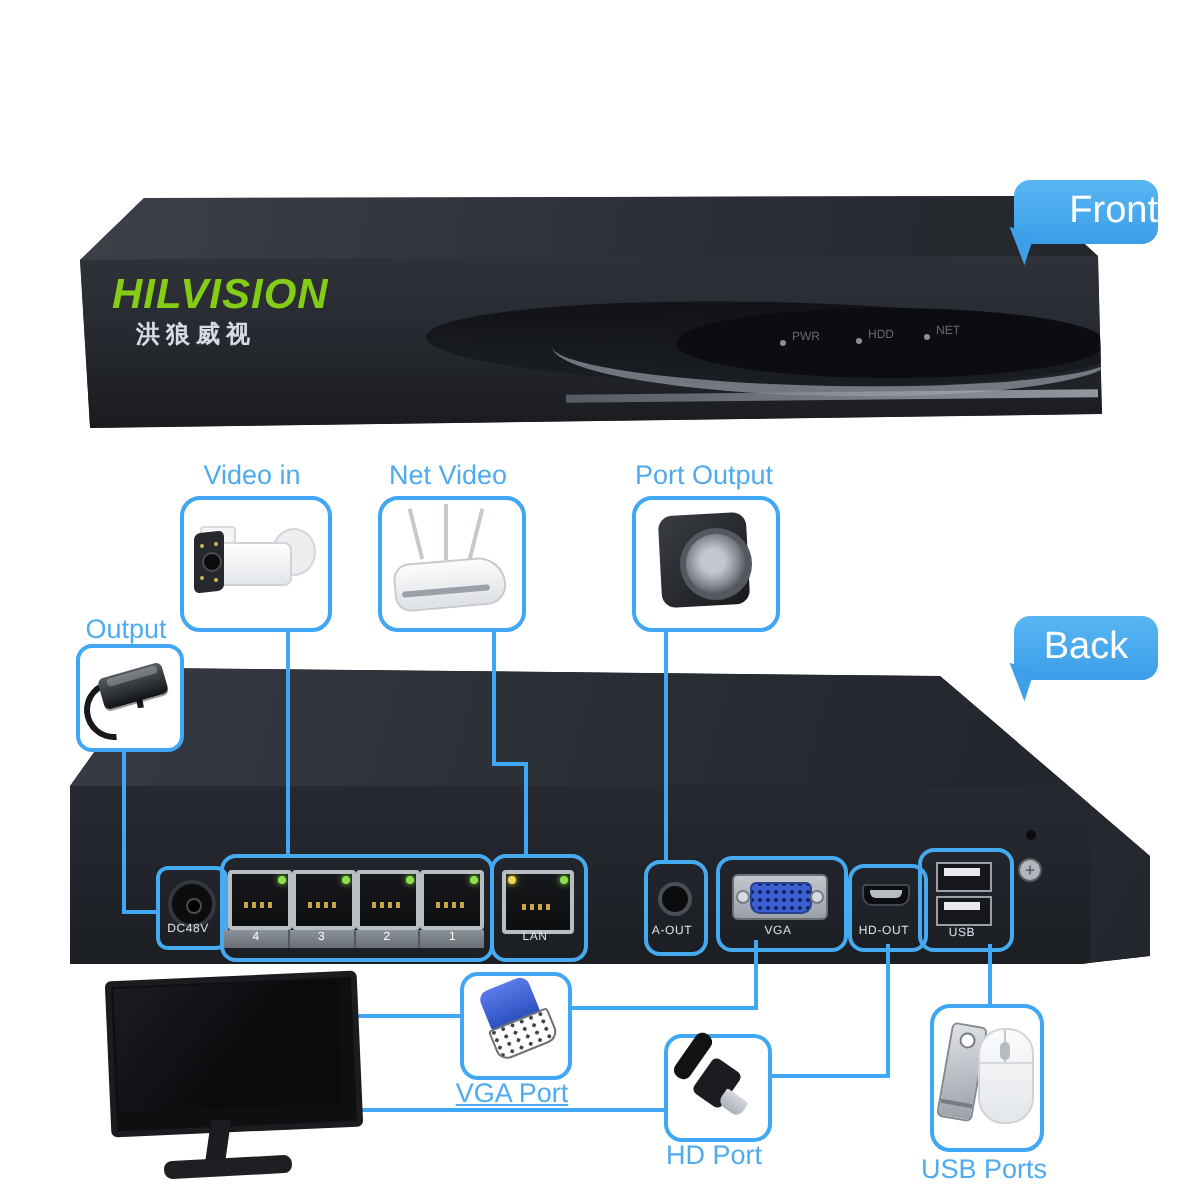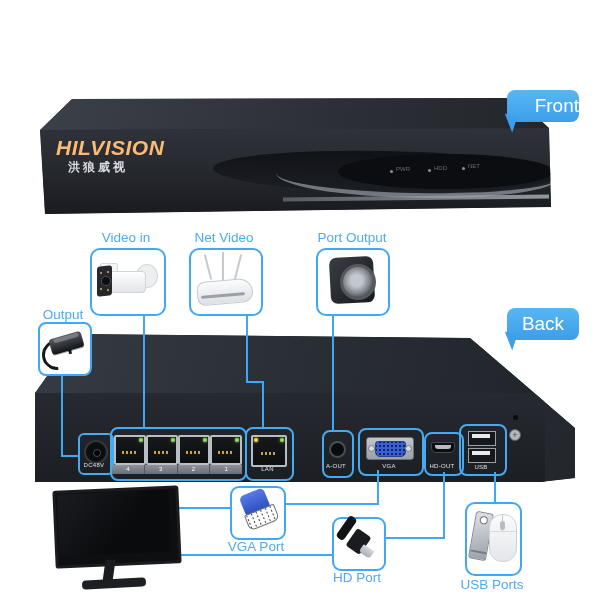--- a/index.html
+++ b/index.html
@@ -58,21 +58,21 @@
 
   <div class="abs fr-dev">
     <div class="abs fr-top"></div>
     <div class="abs fr-face"></div>
 
     <div class="abs" style="left:175px;top:54px;width:345px;height:42px;border-radius:50%;background:linear-gradient(180deg,#101216,#1b1e23);transform:rotate(1.2deg);"></div>
     <div class="abs" style="left:300px;top:57px;width:215px;height:35px;border-radius:50%;background:#0b0d10;"></div>
     <div class="abs" style="left:238px;top:56px;width:282px;height:40px;border-radius:50%;border-bottom:5px solid rgba(185,192,200,.55);transform:rotate(1deg);"></div>
     <div class="abs" style="left:245px;top:99px;width:266px;height:4px;background:linear-gradient(90deg,#6a7078,#b9bfc7);transform:rotate(-.6deg);opacity:.75;"></div>
 
-    <div class="abs" style="left:18px;top:39px;color:#fdba74;font-style:italic;font-weight:bold;font-size:21px;letter-spacing:.5px;">HILVISION</div>
+    <div class="abs" style="left:18px;top:39px;color:#84cc16;font-style:italic;font-weight:bold;font-size:21px;letter-spacing:.5px;">HILVISION</div>
     <div class="abs" style="left:30px;top:62px;color:#d8dce2;font-weight:bold;font-size:12px;letter-spacing:3px;">洪狼威视</div>
 
     <div class="abs fled" style="left:352px;top:73px;"></div>
     <div class="abs fled-lab" style="left:358px;top:69px;">PWR</div>
     <div class="abs fled" style="left:390px;top:72px;"></div>
     <div class="abs fled-lab" style="left:396px;top:68px;">HDD</div>
     <div class="abs fled" style="left:424px;top:70px;"></div>
     <div class="abs fled-lab" style="left:430px;top:66px;">NET</div>
   </div>
 
@@ -225,21 +225,21 @@
     <div style="position:absolute;left:40px;top:95px;width:64px;height:9px;background:#1d1f23;border-radius:4px;transform:rotate(-3deg);"></div>
   </div>
 
   <div class="abs cbox" style="left:230px;top:486px;width:52px;height:50px;border-radius:9px;">
     <div style="position:relative;width:100%;height:100%;transform:rotate(-22deg);">
       <div style="position:absolute;left:14px;top:3px;width:26px;height:20px;background:linear-gradient(180deg,#5a7ae8,#2c4fc0);border-radius:5px 5px 2px 2px;"></div>
       <div style="position:absolute;left:12px;top:22px;width:30px;height:15px;background:linear-gradient(180deg,#cfd3d9,#9ba1a9);border-radius:2px 2px 6px 6px;border:1px solid #6d7278;
         background-image:radial-gradient(#3c4046 1px,transparent 1px);background-size:5px 4px;background-position:4px 3px;"></div>
     </div>
   </div>
-  <div class="abs clabel" style="left:214px;top:539px;width:84px;">VGA Port</div>
+  <div class="abs clabel" style="left:214px;top:539px;width:84px;text-decoration:underline;">VGA Port</div>
 
   <div class="abs cbox" style="left:332px;top:517px;width:50px;height:50px;border-radius:9px;">
     <div style="position:relative;width:100%;height:100%;">
       <div style="position:absolute;left:8px;top:-4px;width:9px;height:26px;background:#111214;border-radius:4px;transform:rotate(35deg);"></div>
       <div style="position:absolute;left:16px;top:12px;width:17px;height:21px;background:#1b1c1f;border-radius:3px;transform:rotate(35deg);"></div>
       <div style="position:absolute;left:26px;top:28px;width:13px;height:9px;background:linear-gradient(180deg,#d6d9de,#aab0b7);border-radius:1px 1px 4px 4px;transform:rotate(35deg);"></div>
     </div>
   </div>
   <div class="abs clabel" style="left:324px;top:570px;width:66px;">HD Port</div>
 

